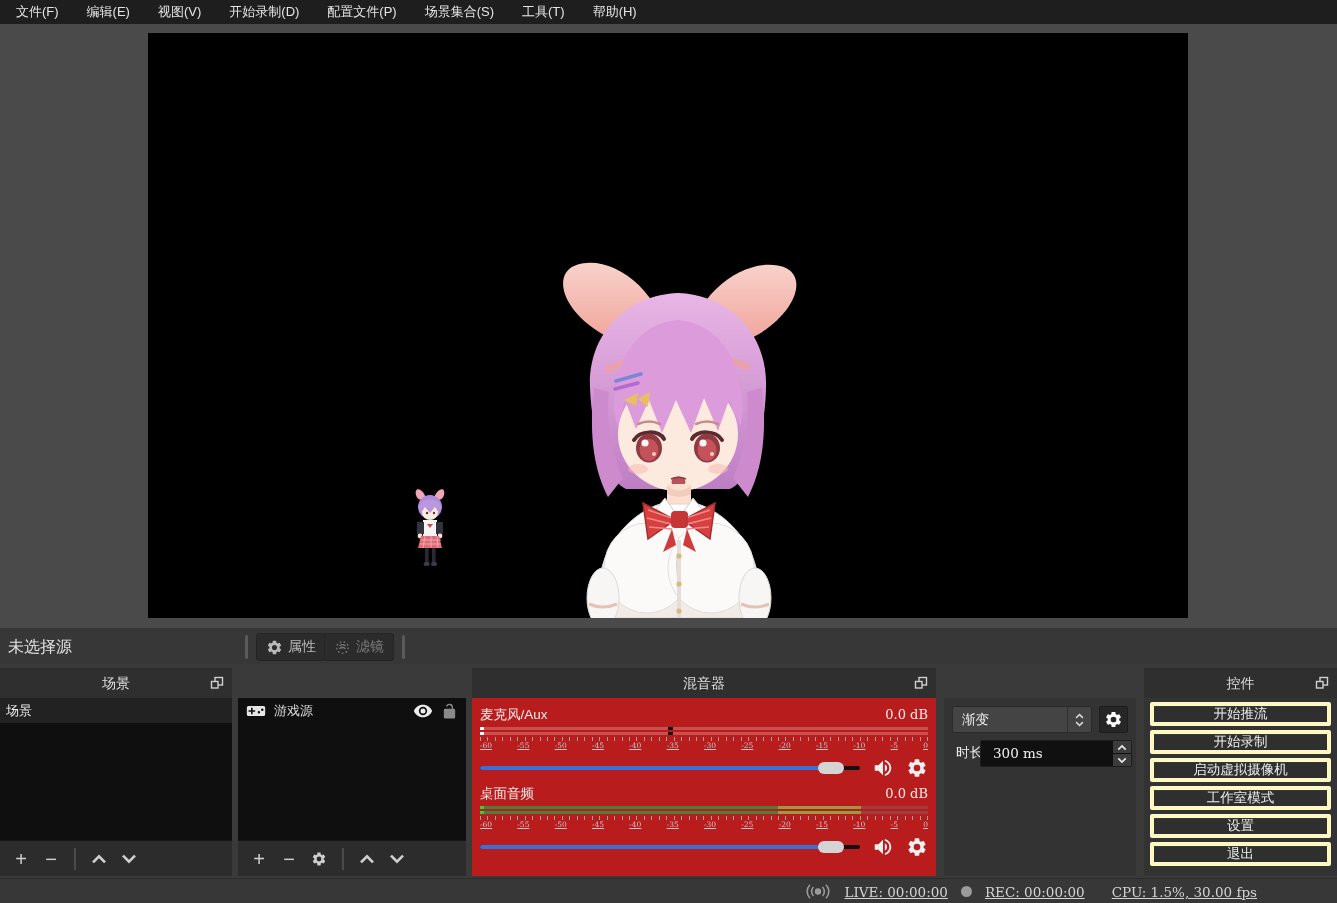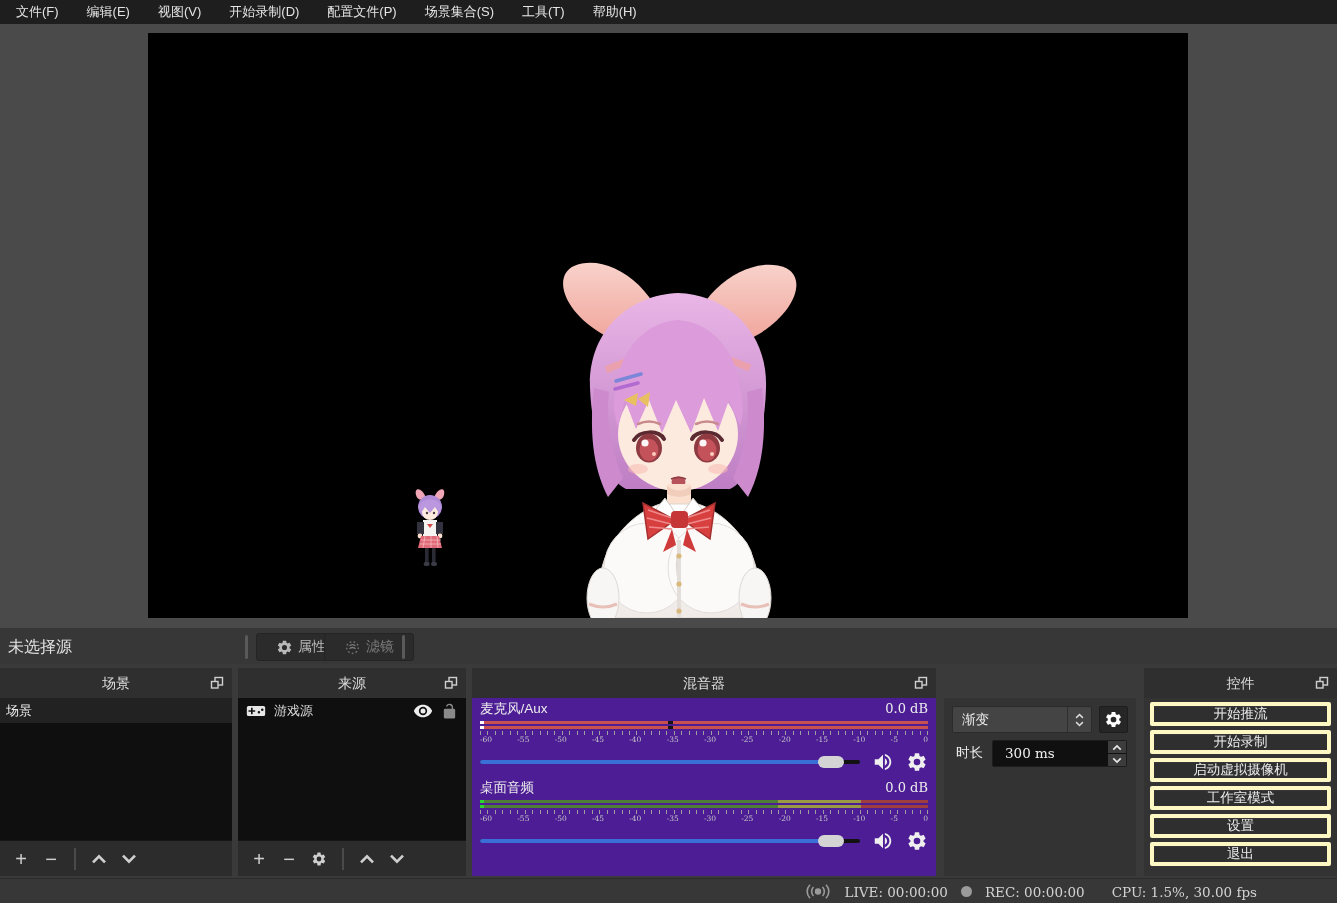--- a/index.html
+++ b/index.html
@@ -16,21 +16,21 @@
   #preview-region { position:absolute; left:0; top:24px; width:1337px; height:604px; background:#4a4a4a; }
   #canvas { position:absolute; left:148px; top:9px; width:1040px; height:585px; background:#000; overflow:hidden; }
 
   
   #source-toolbar { position:absolute; left:0; top:628px; width:1337px; height:38px;
     background:#373737; display:flex; align-items:center; }
   #no-source-label { color:#e2e2e2; font-size:16px; margin-left:8px; }
   .tb-sep { width:3px; height:24px; background:#5a5a5a; border-radius:2px; margin:0 8px; }
   #sep1 { margin-left:auto; position:absolute; left:245px; }
   .tb-btn { height:28px; background:#2b2b2b; border:1px solid #242424; border-radius:3px;
-    display:flex; align-items:center; gap:5px; padding:0 19px; color:#b9b9b9; font-size:14px; }
+    display:flex; align-items:center; gap:5px; padding:0 9px; color:#b9b9b9; font-size:14px; }
   .tb-btn svg { width:17px; height:17px; }
   #properties-btn { position:absolute; left:256px; }
   #filters-btn { position:absolute; left:324px; color:#7a7a7a; }
   #sep2 { position:absolute; left:394px; }
 
   
   #docks { position:absolute; left:0; top:664px; width:1337px; height:214px; background:#3a3a3a; }
   .panel { position:absolute; top:4px; height:208px; }
   .panel-header { height:30px; background:#2f2f2f; position:relative; }
   .panel-title { display:block; text-align:center; line-height:30px; color:#dedede; font-size:14px; }
@@ -53,70 +53,70 @@
 
   .scene-row { height:25px; background:#222222; color:#ececec; font-size:13px;
     display:flex; align-items:center; padding-left:6px; }
   .source-row { height:26px; color:#dcdcdc; font-size:13px; display:flex; align-items:center; padding:0 8px; gap:8px; }
   .source-row .g-icon { width:20px; height:20px; color:#e6e6e6; }
   .source-row .name { flex:1; }
   .source-row .eye { width:20px; height:20px; color:#ededed; }
   .source-row .lock { width:17px; height:17px; color:#8a8a8a; }
 
   
-  #mixer-body { background:#4c1d95; position:absolute; inset:30px 0 0 0; padding:2px 8px 0 8px; }
+  #mixer-body { background:#b91c1c; position:absolute; inset:30px 0 0 0; padding:8px 8px 0 8px; }
   .mix-ch { position:relative; height:79px; }
   .mix-head { display:flex; justify-content:space-between; align-items:baseline; height:19px; }
   .mix-name { color:#ececec; font-size:13.5px; }
   .mix-db { color:#ececec; font-size:13px; }
   .meter { margin-top:2px; }
   .meter .bar { height:3px; margin-bottom:2px; position:relative; }
   .bar.mic { background:linear-gradient(90deg,#ffffff 0 4px,#c9504e 4px 42%,#141414 42% calc(42% + 5px),#c9504e calc(42% + 5px) 100%); }
   .bar.desk { background:linear-gradient(90deg,#2fd52f 0 4px,#4e7d38 4px 66.5%,#9a9a44 66.5% 85%,#9e3c3e 85% 100%); }
   .tickstrip { height:4px; background:repeating-linear-gradient(90deg,#9f9f9f 0 1px,transparent 1px 7.45px); }
   .ruler-labels { display:flex; justify-content:space-between; height:10px; }
-  .tick-label { color:#c6c6c6; font-size:7.5px; font-family:"DejaVu Serif", serif; line-height:10px; }
+  .tick-label { color:#c6c6c6; font-size:7.5px; font-family:"DejaVu Serif", serif; line-height:10px;text-decoration:underline; }
   .slider-row { position:absolute; left:0; right:0; bottom:6px; height:22px; display:flex; align-items:center; gap:12px; }
   .vslider { flex:1; position:relative; height:22px; }
   .vslider .track { position:absolute; left:0; right:0; top:9px; height:4px; background:#121212; border-radius:2px; }
   .vslider .fill { position:absolute; left:0; width:92%; top:9px; height:4px; background:#3a6fd8; border-radius:2px; }
   .vslider .handle { position:absolute; left:calc(92% - 12px); top:5px; width:26px; height:12px;
     background:#d4d4d4; border-radius:6px; }
   .mix-icon { width:22px; height:22px; color:#efefef; }
 
   
   #transitions-body { background:#333333; position:absolute; inset:30px 0 0 0; }
   .combo { position:absolute; left:8px; top:8px; width:140px; height:27px; background:#444444;
     border:1px solid #2a2a2a; border-radius:2px; display:flex; align-items:center; }
   .combo .val { flex:1; color:#f0f0f0; font-size:13.5px; padding-left:9px; }
   .combo .arrows { width:24px; height:100%; border-left:1px solid #2f2f2f; display:flex; flex-direction:column;
     align-items:center; justify-content:center; gap:2px; color:#dcdcdc; }
   .combo .arrows svg { width:9px; height:6px; }
   .icon-btn { position:absolute; right:8px; top:8px; width:29px; height:27px; background:#262626;
     border:1px solid #1d1d1d; border-radius:2px; display:flex; align-items:center; justify-content:center; color:#fff; }
   .icon-btn svg { width:19px; height:19px; }
   .dur-label { position:absolute; left:12px; top:46px; color:#ececec; font-size:13.5px; }
-  .dur-field { position:absolute; left:48px; top:42px; width:135px; height:27px; background:#101010;
+  .dur-field { position:absolute; left:36px; top:42px; width:152px; height:27px; background:#101010;
     border:1px solid #1c1c1c; border-radius:2px; }
   .dur-value { position:absolute; left:12px; top:4px; color:#f0f0f0; font-size:13.5px; }
   .spin { position:absolute; right:0; top:0; bottom:0; width:18px; display:flex; flex-direction:column; gap:1px; }
   .spin-btn { flex:1; background:#3c3c3c; display:flex; align-items:center; justify-content:center; color:#e8e8e8; }
   .spin-btn svg { width:10px; height:7px; }
 
   
   #controls-body { background:#333333; position:absolute; inset:30px 0 0 0; padding:4px 6px; }
   .ctl-btn { height:24px; margin-bottom:4px; background:#2f2f2f; border:4px solid #fef9c3; border-radius:2px;
     color:#ececec; font-size:13.5px; display:flex; align-items:center; justify-content:center;
     box-shadow:inset 0 1px 0 rgba(255,255,255,0.04); }
 
   
   #statusbar { position:absolute; left:0; top:878px; width:1337px; height:25px; background:#373737;
     border-top:1px solid #2b2b2b; }
   #status-cluster { position:absolute; right:80px; top:0; height:25px; display:flex; align-items:center; gap:13px;
-    color:#d2d2d2; font-size:13.5px; font-family:"DejaVu Serif", serif; }
+    color:#d2d2d2; font-size:13.5px; font-family:"DejaVu Serif", serif;text-decoration:underline; }
   #rec-dot { width:11px; height:11px; border-radius:50%; background:#9b9b9b; }
   #broadcast-icon { width:28px; height:17px; color:#9b9b9b; }
   #stats-text { margin-left:14px; }
 
   .hidden-defs { position:absolute; width:0; height:0; overflow:hidden; }
 </style>
 </head>
 <body>
 
 <svg class="hidden-defs" aria-hidden="true">
@@ -316,26 +316,20 @@
         </span>
       <span class="lt-icon">
           <svg>
             <use href="#i-chev-down"></use>
           </svg>
         </span>
     </div>
   </div>
 
   <div class="panel" id="sources-panel">
-    <div class="panel-header">
-      <span class="panel-title">来源</span>
-      <svg class="popup-icon" style="color:#cfcfcf">
-          <use href="#i-popup"></use>
-        </svg>
-    </div>
     <div class="list-body">
       <div class="source-row">
         <svg class="g-icon">
             <use href="#i-gamepad"></use>
           </svg>
         <span class="name">游戏源</span>
         <svg class="eye">
             <use href="#i-eye"></use>
           </svg>
         <svg class="lock">

